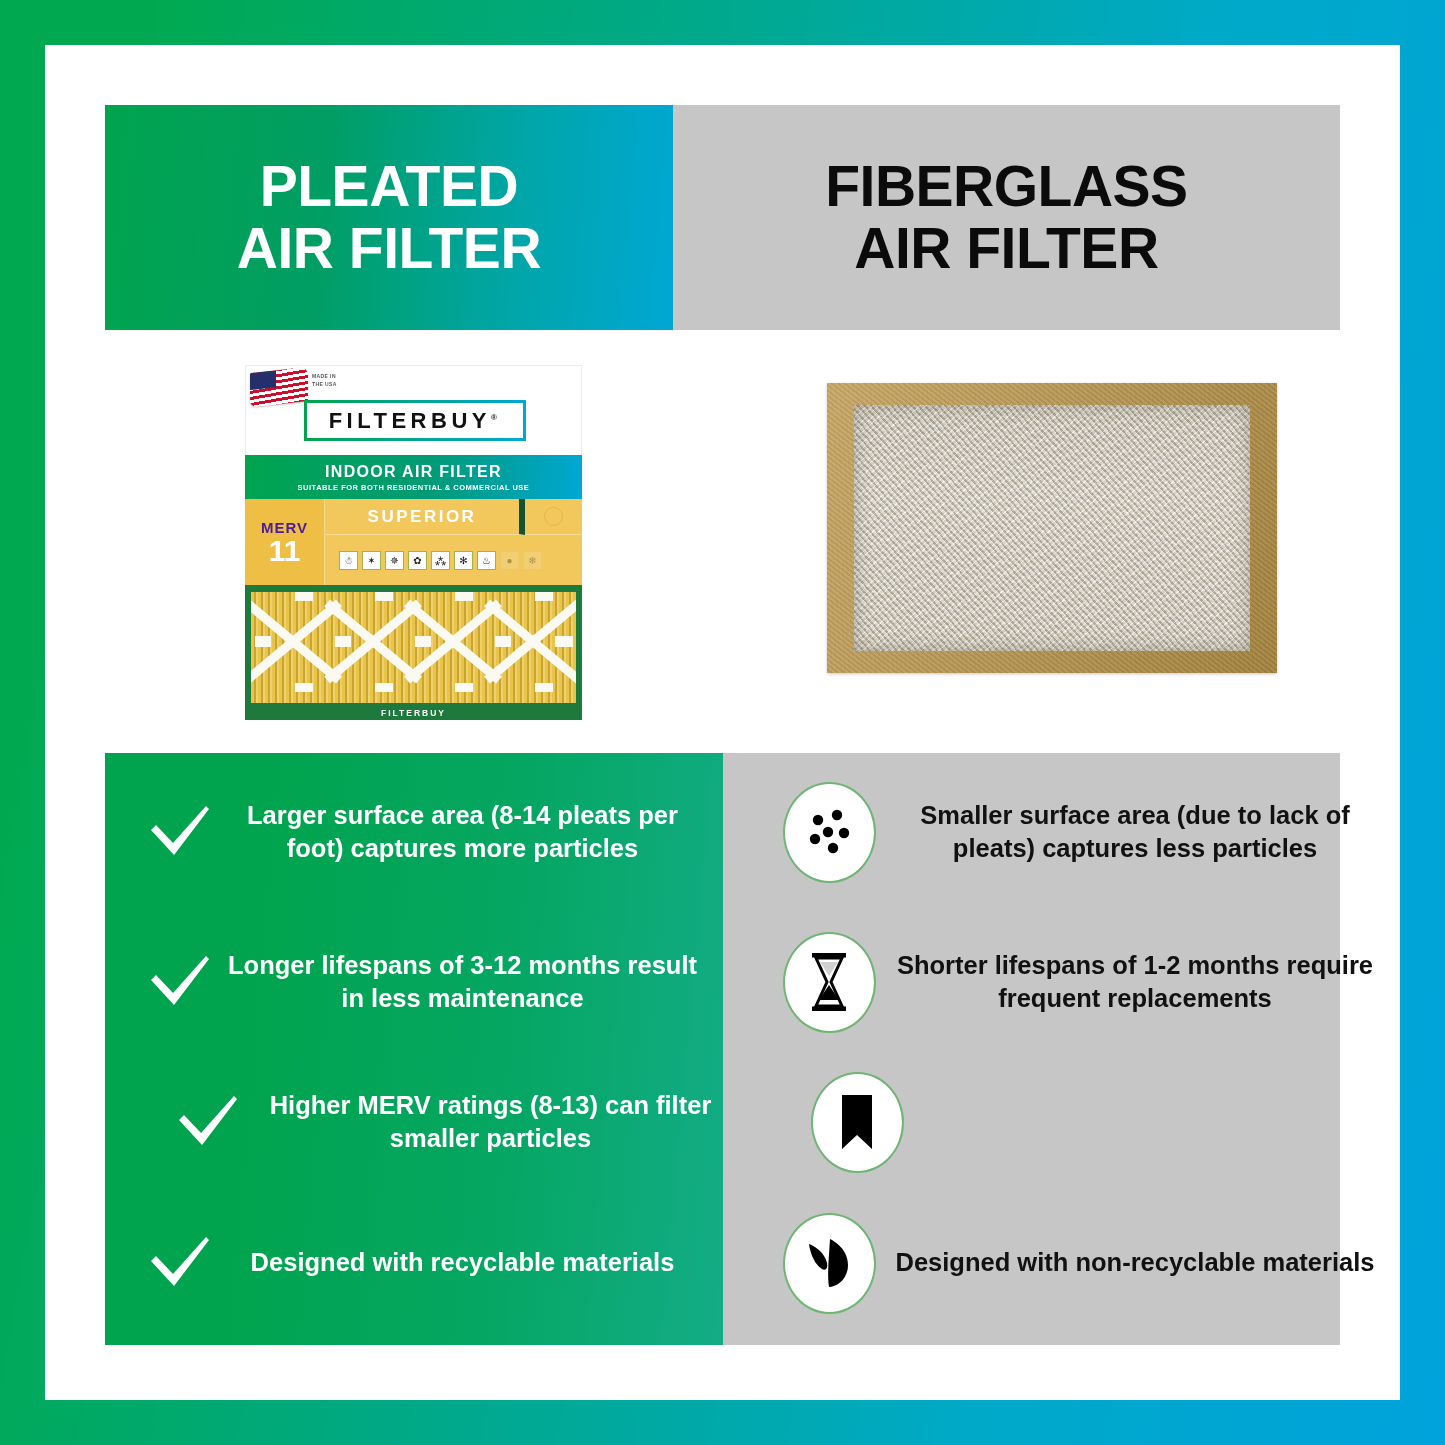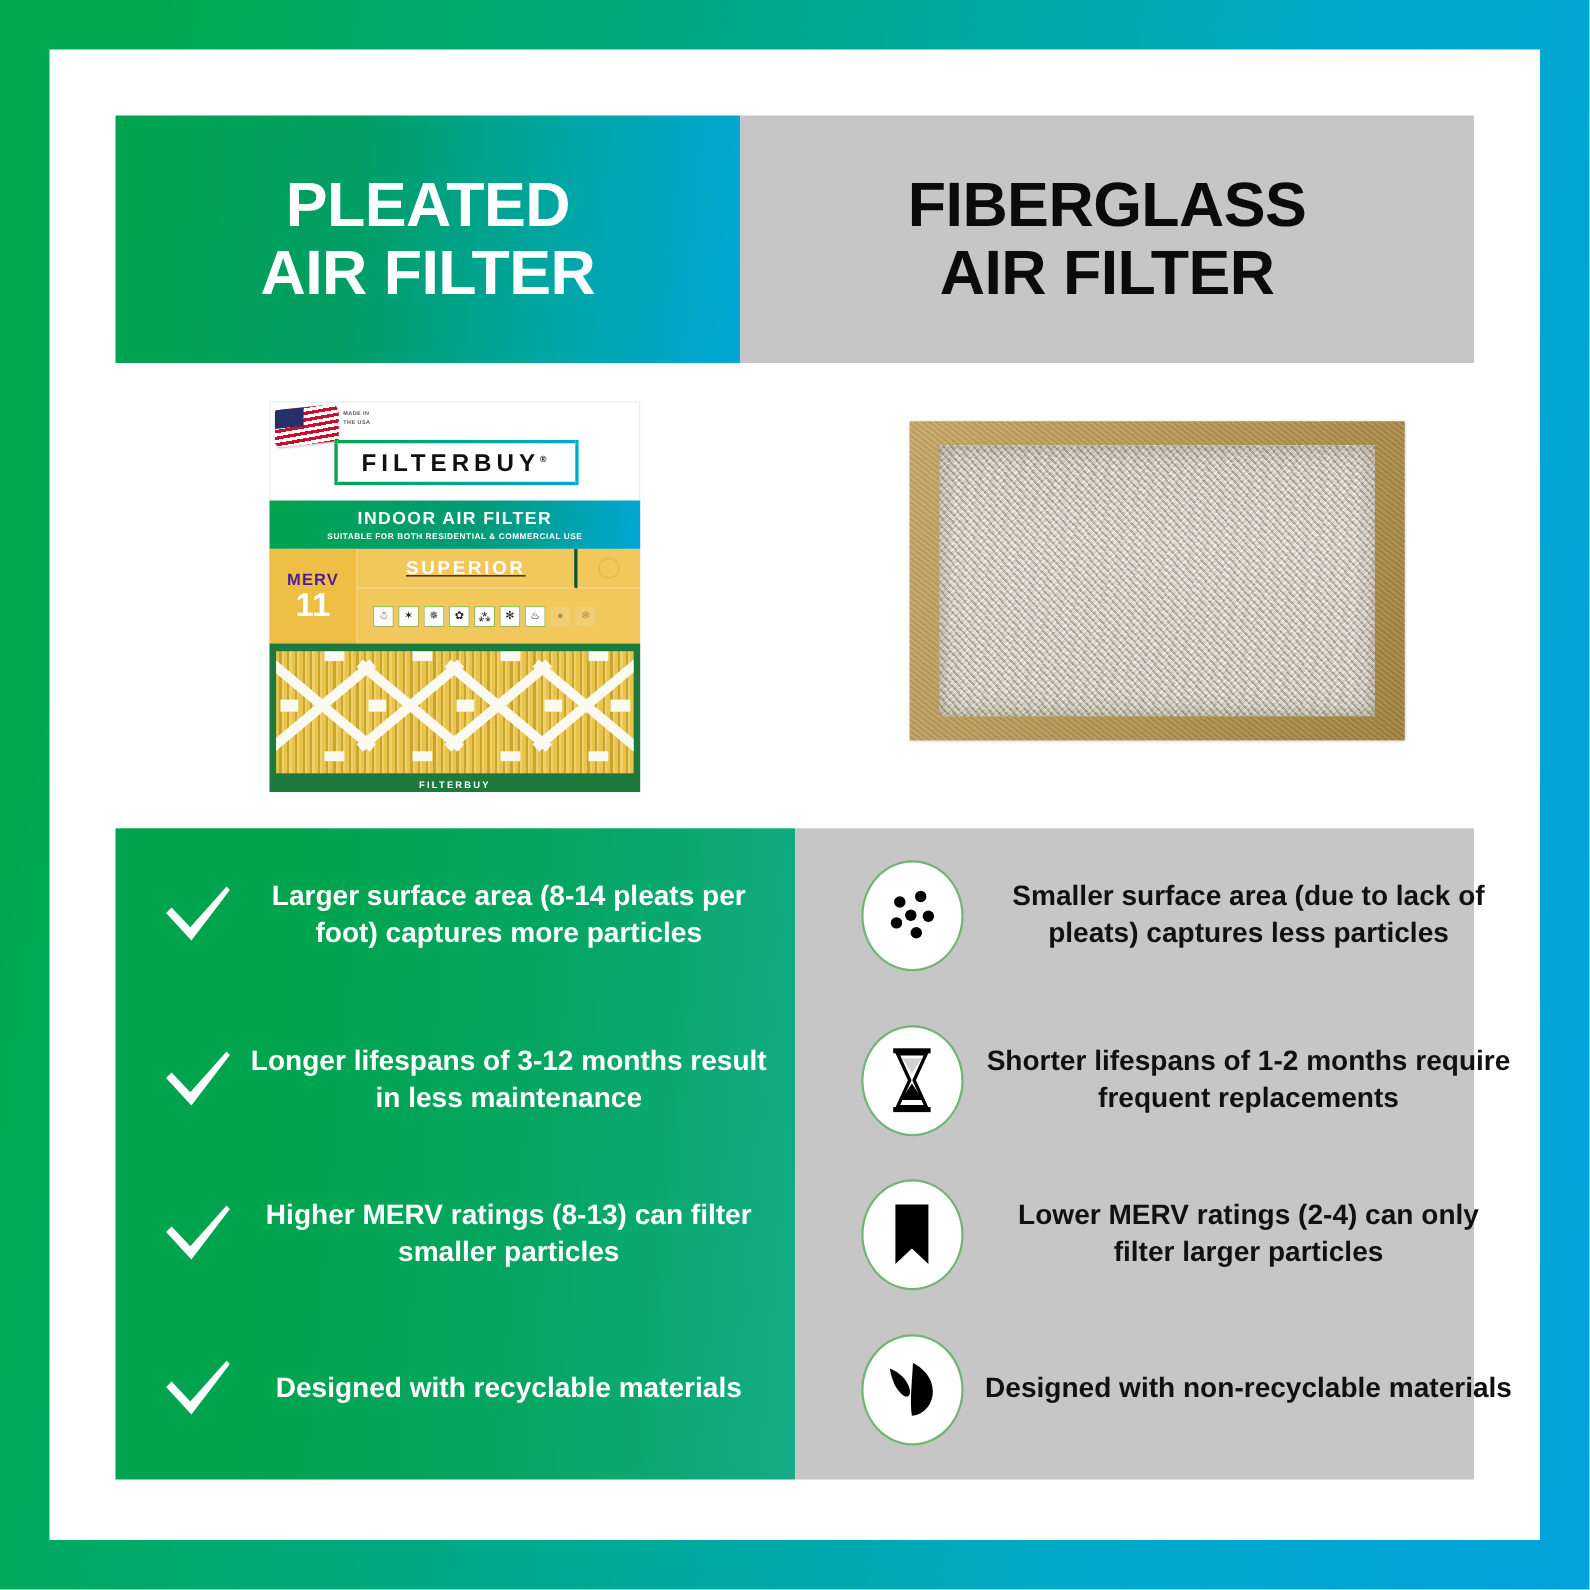--- a/index.html
+++ b/index.html
@@ -78,21 +78,21 @@
   .gold-merv {
     position:absolute; left:0; top:0; width:80px; height:86px;
     background:#EFBE44; display:flex; flex-direction:column;
     align-items:center; justify-content:center; border-right:1px solid #f6d88c;
   }
   .merv-l { color:#4c1d95; font-weight:bold; font-size:15px; letter-spacing:1px; }
   .merv-n { color:#fff; font-weight:bold; font-size:30px; line-height:1; }
   .gold-sup {
     position:absolute; left:80px; top:0; width:200px; height:36px;
     display:flex; align-items:center; justify-content:center;
-    border-bottom:1px solid #f7dc95; border-right:3px solid #14532d;text-decoration:underline;
+    border-bottom:1px solid #f7dc95; border-right:6px solid #14532d;
   }
   .sup-l { color:#fff; font-weight:bold; font-size:17px; letter-spacing:2.5px; }
   .gold-seal {
     position:absolute; left:280px; top:0; width:57px; height:36px;
     display:flex; align-items:center; justify-content:center;
     border-bottom:1px solid #f7dc95;
   }
   .seal { width:19px; height:19px; border-radius:50%; border:1.5px solid #d9a92d; opacity:.55; }
   .icon-strip {
     position:absolute; left:80px; top:36px; width:257px; height:50px;
@@ -313,35 +313,34 @@
               <rect x="4" y="54.5" width="34" height="4.5" fill="#000"></rect>
               <path d="M8 6 H34 L23 30 L34 54 H8 L19 30 Z" fill="none" stroke="#000" stroke-width="3"></path>
               <path d="M11 48 H31 L21 33 Z" fill="#000"></path>
               <path d="M12 10 H30 L21 24 Z" fill="#000" opacity="0.18"></path>
             </svg>
           </div>
         </div>
         <div class="txt-right">Shorter lifespans of 1-2 months require frequent replacements</div>
       </div>
 
-      <div class="row r3" style="top:299px;">
+      <div class="row r3" style="top:299px;margin-left:28px;">
         <div class="chk">
           <svg width="64" height="58" viewBox="0 0 64 58">
               <path d="M3 27 L8 22 L25 40 L58 3 L61 6 L26 52 Z" fill="#ffffff"></path>
             </svg>
         </div>
         <div class="txt-left">Higher MERV ratings (8-13) can filter smaller particles</div>
         <div class="badge-wrap">
           <div class="badge">
             <svg width="42" height="58" viewBox="0 0 42 58">
               <path d="M6 2 H36 V56 L21 42 L6 56 Z" fill="#000"></path>
             </svg>
           </div>
         </div>
-        <div class="txt-right">Lower MERV ratings (2-4) can only filter larger particles</div>
       </div>
 
       <div class="row r4" style="top:440px;">
         <div class="chk">
           <svg width="64" height="58" viewBox="0 0 64 58">
               <path d="M3 27 L8 22 L25 40 L58 3 L61 6 L26 52 Z" fill="#ffffff"></path>
             </svg>
         </div>
         <div class="txt-left">Designed with recyclable materials</div>
         <div class="badge-wrap">

